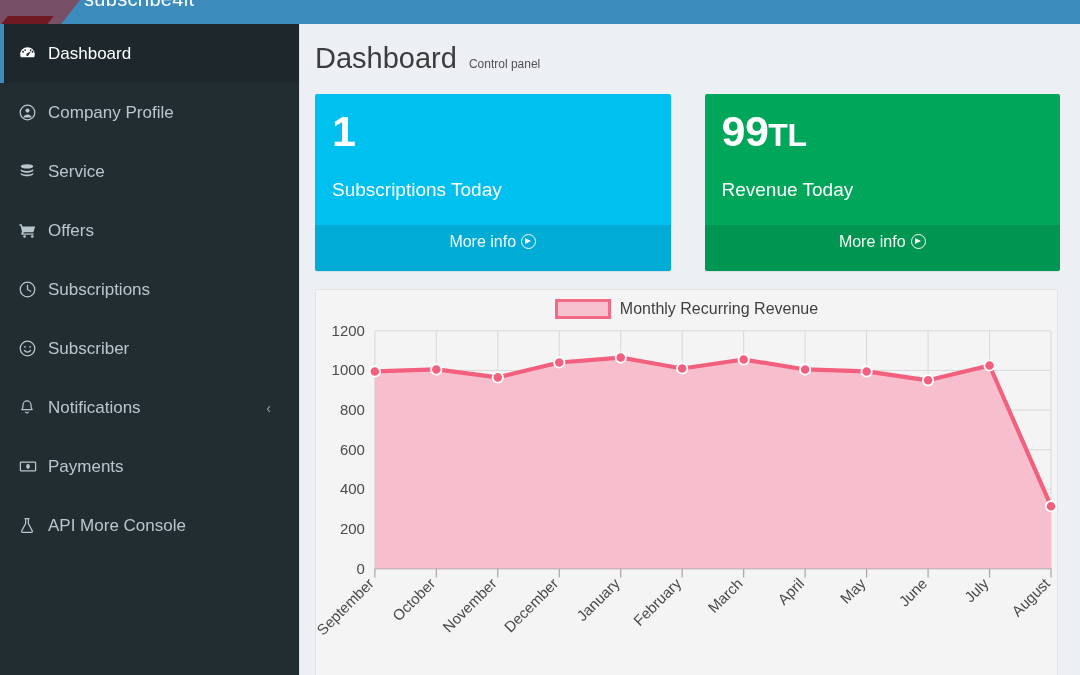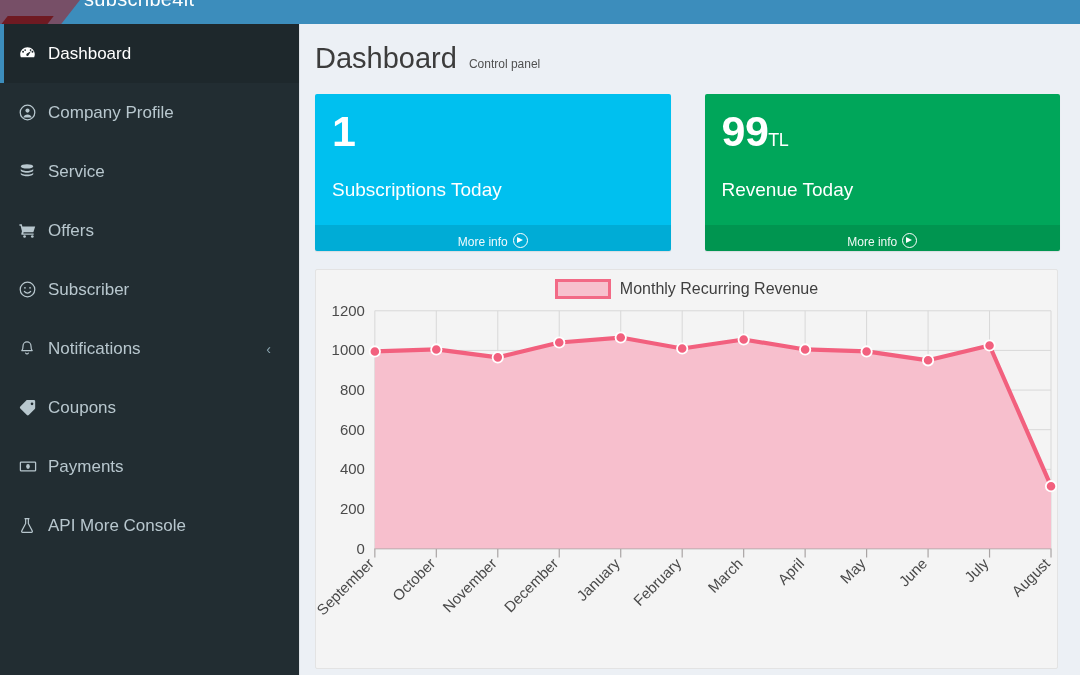--- a/index.html
+++ b/index.html
@@ -93,25 +93,25 @@
     box-shadow: 0 1px 1px rgba(0,0,0,.08);
     color: #fff;
   }
   .info-box.blue { background: #00c0ef; }
   .info-box.green { background: #00a65a; }
   .info-body { padding: 16px 17px 24px 17px; }
   .info-number {
     font-size: 43px; font-weight: bold; line-height: 1.0;
     letter-spacing: -0.5px;
   }
-  .info-number .unit { font-size: 18px; font-weight: normal; }
+  .info-number .unit { font-size: 32px; font-weight: bold; }
   .info-text { margin-top: 26px; font-size: 19px; }
   .info-footer {
-    text-align: center; padding: 8px 0 2px;
-    font-size: 12px; color: rgba(255,255,255,.94);
+    text-align: center; padding: 8px 0 20px;
+    font-size: 16px; color: rgba(255,255,255,.94);
     cursor: pointer;
   }
   .info-box.blue .info-footer { background: rgba(0,0,0,.10); }
   .info-box.green .info-footer { background: rgba(0,0,0,.10); }
   .info-footer .arrow {
     display: inline-block; margin-left: 5px;
     width: 15px; height: 15px; border-radius: 50%;
     border: 1.6px solid #fff; position: relative; vertical-align: -2px;
   }
   .info-footer .arrow::after {
@@ -194,44 +194,45 @@
             <circle cx="8.3" cy="19.6" r="1.7"></circle>
             <circle cx="18.1" cy="19.6" r="1.7"></circle>
           </svg>
         </span>
         <span class="nav-label">Offers</span>
       </div>
       <div class="nav-item">
         <span class="ico">
           <svg width="19" height="19" viewBox="0 0 24 24" fill="none" stroke="currentColor" stroke-width="1.6">
             <circle cx="12" cy="12" r="9.2"></circle>
+            <path d="M12 6.6V12l4 2.2" stroke-linecap="round"></path>
+          </svg>
+        </span>
+        <span class="nav-label">Subscriptions</span>
+      </div>
+      <div class="nav-item">
+        <span class="ico">
+          <svg width="19" height="19" viewBox="0 0 24 24" fill="none" stroke="currentColor" stroke-width="1.6">
+            <circle cx="12" cy="12" r="9.2"></circle>
             <circle cx="8.8" cy="9.8" r="1.1" fill="currentColor" stroke="none"></circle>
             <circle cx="15.2" cy="9.8" r="1.1" fill="currentColor" stroke="none"></circle>
             <path d="M8 14.4c1 1.4 2.4 2.1 4 2.1s3-.7 4-2.1" stroke-linecap="round"></path>
           </svg>
         </span>
         <span class="nav-label">Subscriber</span>
       </div>
       <div class="nav-item">
         <span class="ico">
           <svg width="18" height="19" viewBox="0 0 24 24" fill="none" stroke="currentColor" stroke-width="1.6">
             <path d="M12 3.2a5.3 5.3 0 0 0-5.3 5.3c0 4.6-1.6 6.2-1.6 6.2h13.8s-1.6-1.6-1.6-6.2A5.3 5.3 0 0 0 12 3.2z" stroke-linejoin="round"></path>
             <path d="M10.3 18.2a1.9 1.9 0 0 0 3.4 0" stroke-linecap="round"></path>
           </svg>
         </span>
         <span class="nav-label">Notifications</span>
         <span class="nav-arrow">‹</span>
-      </div>
-      <div class="nav-item">
-        <span class="ico">
-          <svg width="19" height="19" viewBox="0 0 24 24" fill="currentColor">
-            <path d="M11.6 2.6H20c1 0 1.7.8 1.7 1.7v8.4c0 .5-.2.9-.5 1.2l-7.6 7.6a1.7 1.7 0 0 1-2.4 0L2.9 13.2a1.7 1.7 0 0 1 0-2.4l7.5-7.6c.3-.4.8-.6 1.2-.6zm6.1 3a1.7 1.7 0 1 0 0 3.4 1.7 1.7 0 0 0 0-3.4z"></path>
-          </svg>
-        </span>
-        <span class="nav-label">Coupons</span>
       </div>
       <div class="nav-item">
         <span class="ico">
           <svg width="20" height="19" viewBox="0 0 24 24" fill="none" stroke="currentColor" stroke-width="1.6">
             <rect x="2.4" y="6.4" width="19.2" height="11.2" rx="1"></rect>
             <ellipse cx="12" cy="12" rx="2.3" ry="3.1" fill="currentColor" stroke="none"></ellipse>
           </svg>
         </span>
         <span class="nav-label">Payments</span>
       </div>

